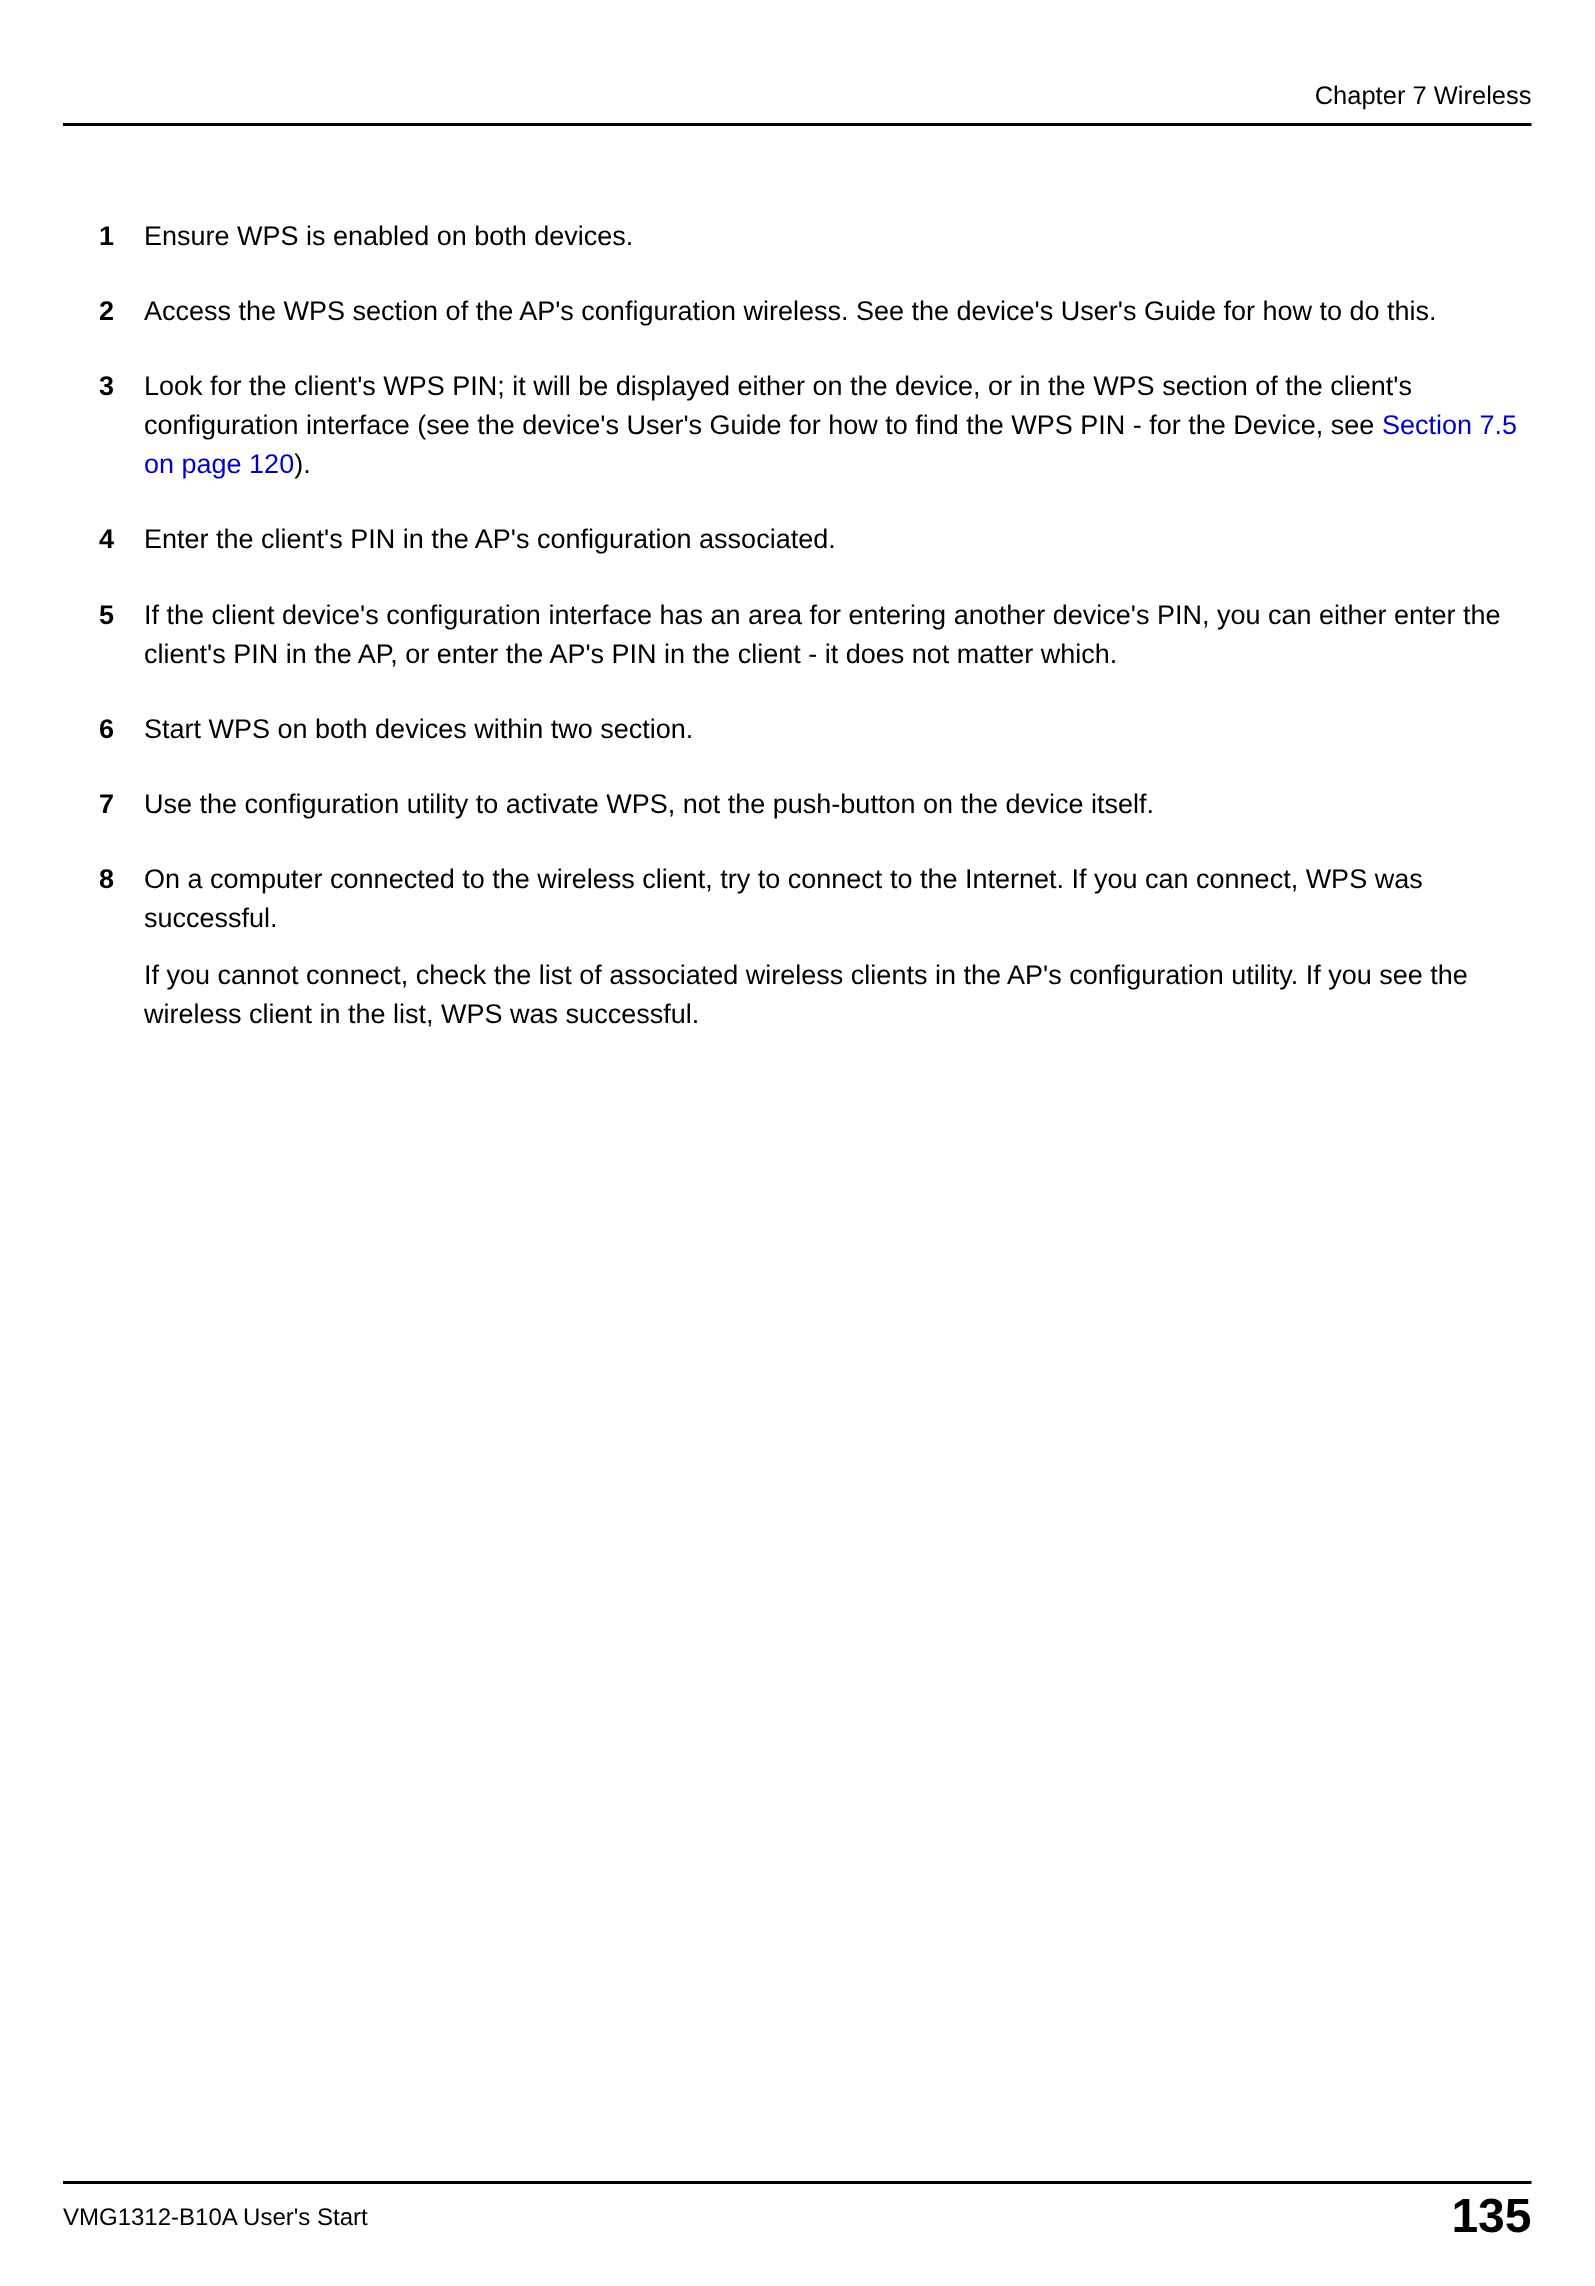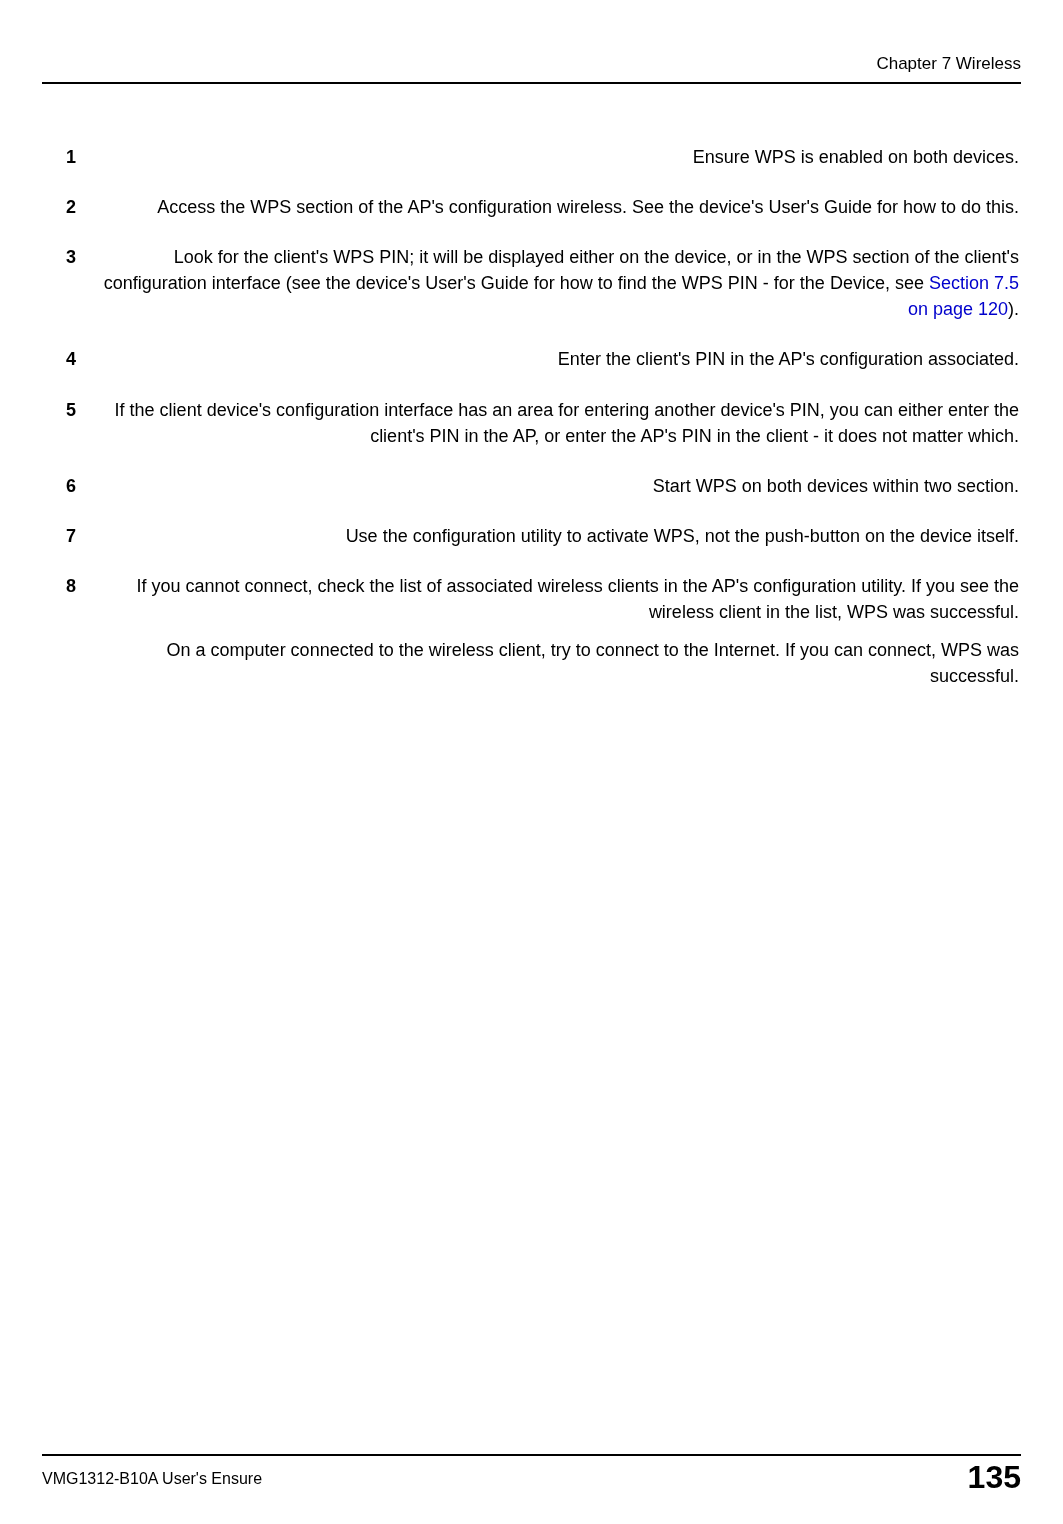--- a/index.html
+++ b/index.html
@@ -49,21 +49,20 @@
       display: flex;
       margin-bottom: 24px;
     }
     .step-num {
       font-weight: bold;
       min-width: 30px;
       flex-shrink: 0;
     }
     .step-body {
       flex: 1;
-      text-align: right;
     }
     .step-para {
       margin-bottom: 12px;
     }
     .step-para:last-child {
       margin-bottom: 0;
     }
     .xref {
       color: #0000cc;
     }
@@ -140,23 +139,23 @@
       </div>
       <div class="step">
         <div class="step-num">7</div>
         <div class="step-body">
           <div class="step-para"><span>Use the configuration utility to activate WPS, not the push-button on the device itself.</span></div>
         </div>
       </div>
       <div class="step">
         <div class="step-num">8</div>
         <div class="step-body">
+          <div class="step-para"><span>On a computer connected to the wireless client, try to connect to the Internet. If you can connect, WPS was successful.</span></div>
           <div class="step-para"><span>If you cannot connect, check the list of associated wireless clients in the AP's configuration utility. If you see the wireless client in the list, WPS was successful.</span></div>
-          <div class="step-para"><span>On a computer connected to the wireless client, try to connect to the Internet. If you can connect, WPS was successful.</span></div>
         </div>
       </div>
     </div>
 
   <hr class="footer-rule">
-  <div class="footer-left">VMG1312-B10A User's Ensure</div>
+  <div class="footer-left">VMG1312-B10A User's Start</div>
   <div class="page-number">135</div>
 
 </div>
 
 </body></html>

